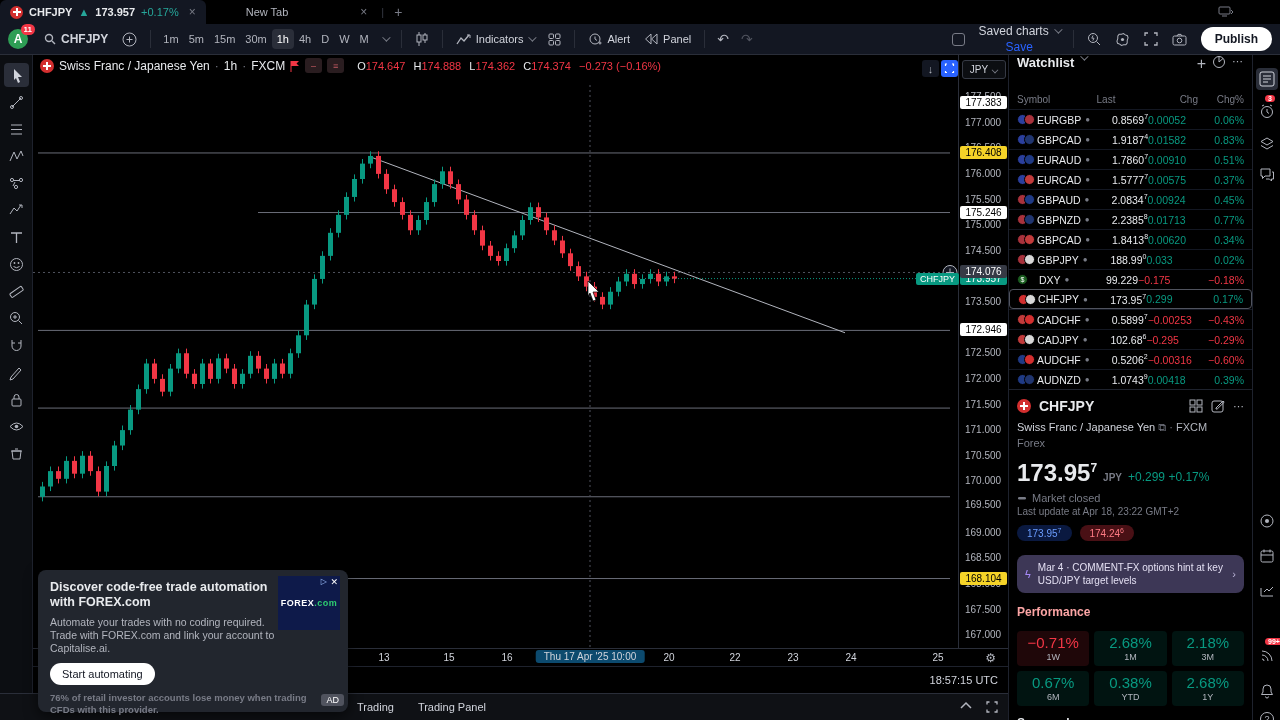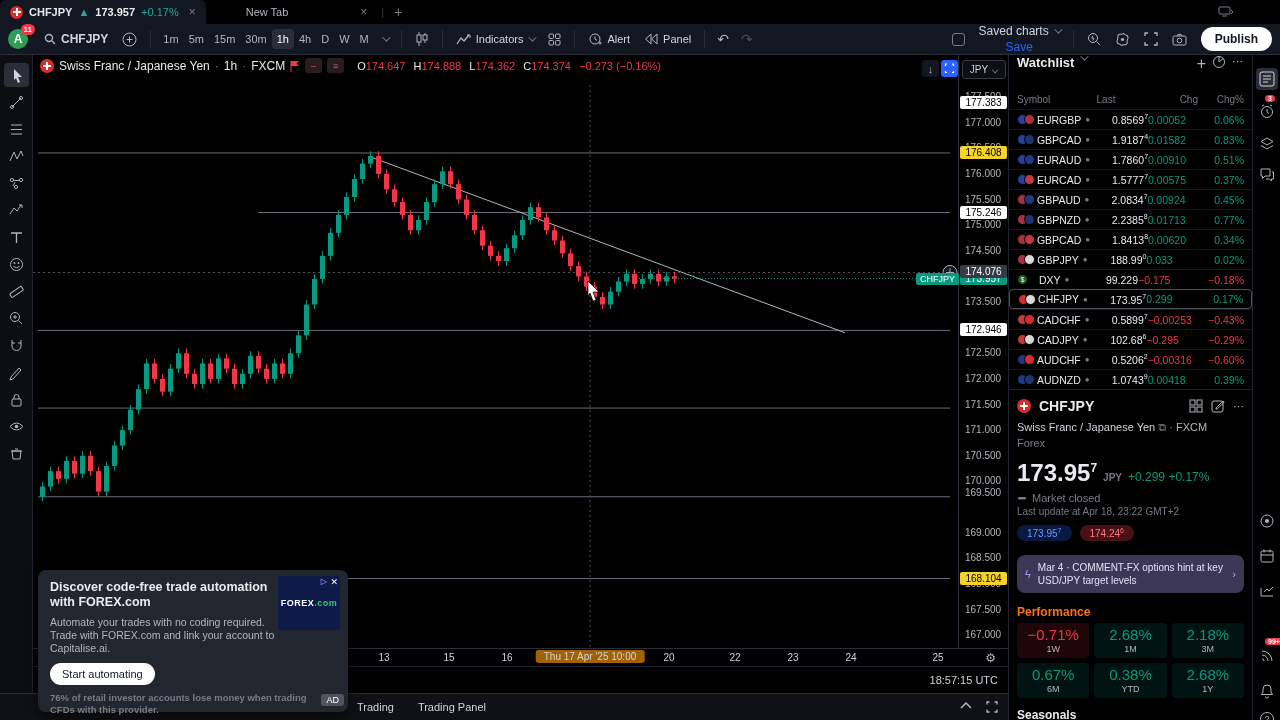--- a/index.html
+++ b/index.html
@@ -60,21 +60,21 @@
   .plabel.dark{background:#363a45;color:#fff;z-index:4}
   .plabel.green{background:#089981;color:#fff}
   .jpychip{position:absolute;left:3px;top:5px;width:44px;height:19px;border:1px solid #363a45;border-radius:3px;
            display:flex;align-items:center;justify-content:center;gap:4px;color:#d1d4dc;font-size:10px;background:#0c0e12}
   .corner-btn{position:absolute;width:17px;height:17px;border-radius:3px;display:flex;align-items:center;justify-content:center;color:#b2b5be;background:#131722}
   .corner-btn.blue{background:#2962ff;color:#fff}
   .symtag{position:absolute;background:#089981;color:#fff;font-size:9px;padding:1px 4px;border-radius:2px;z-index:3}
   
   .taxis{position:absolute;left:33px;top:648px;width:975px;height:18px;background:#000;border-top:1px solid #2a2e39}
   .ttick{position:absolute;top:3px;transform:translateX(-50%);color:#d1d4dc;font-size:10px}
-  .ttick.hl{background:#a16207;border-radius:3px;padding:1px 8px;top:1px}
+  .ttick.hl{background:#0c4a6e;border-radius:3px;padding:1px 8px;top:1px}
   .taxis .gear{position:absolute;right:12px;top:2px;color:#b2b5be;font-size:12px}
   .clockrow{position:absolute;left:33px;top:666px;width:975px;height:27px;background:#000;border-top:1px solid #1e222d}
   .clock{position:absolute;right:10px;top:7px;color:#d1d4dc;font-size:11px}
   
   .rpanel{position:absolute;left:1008px;top:55px;width:244px;height:665px;background:#000;border-left:1px solid #1e222d}
   .wl-head{display:flex;align-items:flex-start;height:34px;padding:0 8px;gap:6px}
   .wl-head .ttl{font-size:13px;font-weight:bold;color:#e8eaed}
   .wl-head .sp{flex:1}
   .wl-cols{display:flex;height:20px;align-items:center;color:#787b86;font-size:10px;padding:0 8px}
   .wl-cols .c1{flex:1}.wl-cols .c2{width:64px;text-align:center}.wl-cols .c3{width:60px;text-align:right}.wl-cols .c4{width:46px;text-align:right}
@@ -106,21 +106,21 @@
   .pill{border-radius:10px;padding:2px 10px;font-size:10px}
   .pill.bid{background:rgba(41,98,255,.25);color:#6b9dff}
   .pill.ask{background:rgba(242,54,69,.3);color:#ff7b84}
   
   .news{margin:6px 8px;background:#3d3756;border-radius:8px;padding:6px 8px;display:flex;gap:7px;align-items:center}
   .news .txt{flex:1;color:#e3dff2;font-size:10px;line-height:13px}
   .news .zap{color:#a78bfa;font-size:11px}
   .news .more{color:#b9b3d6}
   
   .perf{padding:6px 8px}
-  .perf .ttl{font-weight:bold;font-size:12px;color:#f97316;margin-bottom:4px}
+  .perf .ttl{font-weight:bold;font-size:12px;color:#fca5a5;margin-bottom:12px}
   .pgrid{display:grid;grid-template-columns:repeat(3,1fr);gap:5px}
   .pcell{border-radius:4px;text-align:center;padding:3px 0 4px}
   .pcell .v{font-size:15px}
   .pcell .t{font-size:9px;color:#b2b5be;margin-top:1px}
   .pcell.up{background:rgba(8,153,129,.13)}.pcell.up .v{color:#089981}
   .pcell.dn{background:rgba(242,54,69,.13)}.pcell.dn .v{color:#f23645}
   .seas .ttl{font-weight:bold;font-size:12px;color:#e8eaed;padding:4px 8px 2px}
   
   .edgebar{position:absolute;left:1252px;top:55px;width:28px;height:665px;background:#000;border-left:1px solid #1e222d}
   .etool{position:absolute;left:3px;width:22px;height:22px;display:flex;align-items:center;justify-content:center;border-radius:4px;color:#b2b5be}
@@ -594,21 +594,21 @@
       <div class="ptick" style="top: 189.75px;">174.500</div>
       <div class="ptick" style="top: 215.375px;">174.000</div>
       <div class="ptick" style="top: 241px;">173.500</div>
       <div class="ptick" style="top: 266.625px;">173.000</div>
       <div class="ptick" style="top: 292.25px;">172.500</div>
       <div class="ptick" style="top: 317.875px;">172.000</div>
       <div class="ptick" style="top: 343.5px;">171.500</div>
       <div class="ptick" style="top: 369.125px;">171.000</div>
       <div class="ptick" style="top: 394.75px;">170.500</div>
       <div class="ptick" style="top: 420.375px;">170.000</div>
-      <div class="ptick" style="top: 432px;">169.500</div>
+      <div class="ptick" style="top: 444px;">169.500</div>
       <div class="ptick" style="top: 471.625px;">169.000</div>
       <div class="ptick" style="top: 497.25px;">168.500</div>
       <div class="ptick" style="top: 522.875px;">168.000</div>
       <div class="ptick" style="top: 548.5px;">167.500</div>
       <div class="ptick" style="top: 574.125px;">167.000</div>
       <div class="plabel white" style="top: 40.9962px;">177.383</div>
       <div class="plabel yellow" style="top: 90.965px;">176.408</div>
       <div class="plabel white" style="top: 150.517px;">175.246</div>
       <div class="plabel green" style="top: 216.579px;">173.957</div>
       <div class="plabel dark" style="top: 210.48px;">174.076</div>

